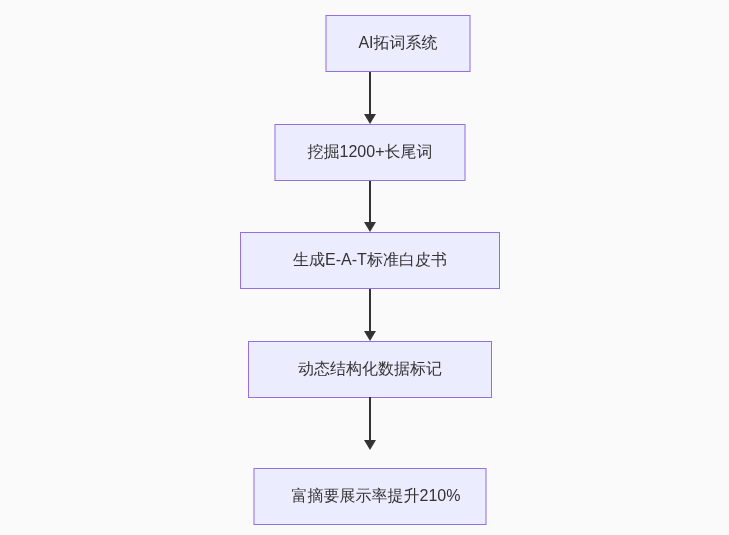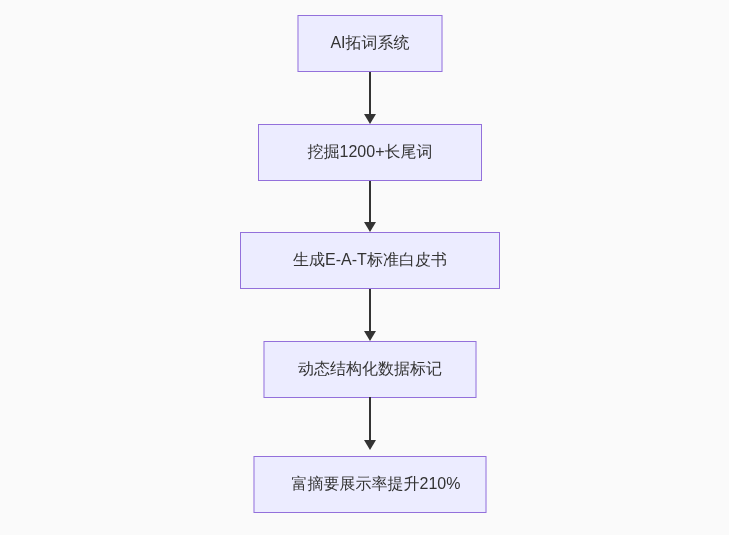--- a/index.html
+++ b/index.html
@@ -25,25 +25,25 @@
     background: #ececff;
     border: 1px solid #9370db;
     color: #333333;
     font-size: 16px;
     display: flex;
     align-items: center;
     justify-content: center;
     text-align: center;
     white-space: nowrap;
   }
-  .flow-node.n0 { top: 15px;  width: 145px; }
-  .flow-node.n1 { top: 124px; width: 224px; }
+  .flow-node.n0 { top: 15px;  width: 145px; margin-left: 28px; }
+  .flow-node.n1 { top: 124px; width: 191px; }
   .flow-node.n2 { top: 232px; width: 260px; }
-  .flow-node.n3 { top: 341px; width: 213px; }
-  .flow-node.n4 { top: 456px; width: 233px; padding-left: 12px; }
+  .flow-node.n3 { top: 341px; width: 244px; }
+  .flow-node.n4 { top: 468px; width: 233px; padding-left: 12px; }
 
   .flow-arrow {
     position: absolute;
     left: 370px;
     transform: translateX(-50%);
     width: 12px;
     display: flex;
     flex-direction: column;
     align-items: center;
   }

